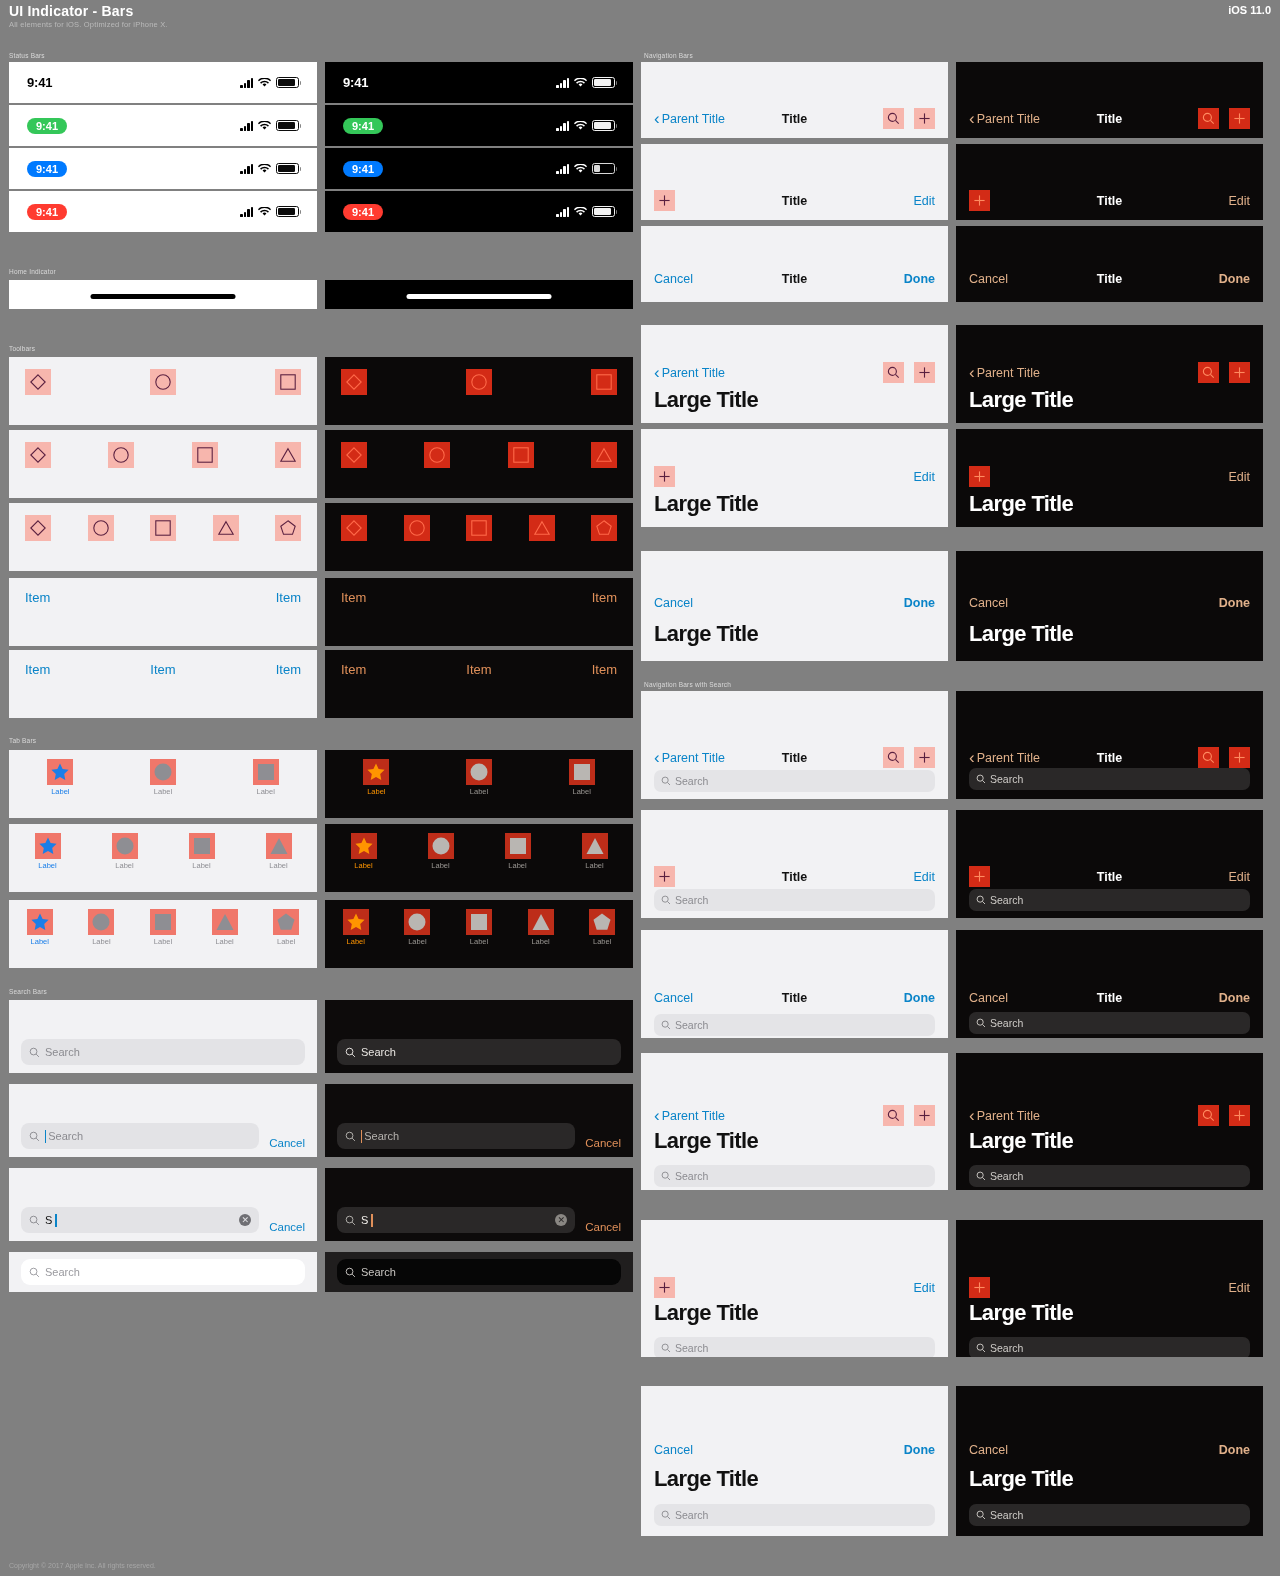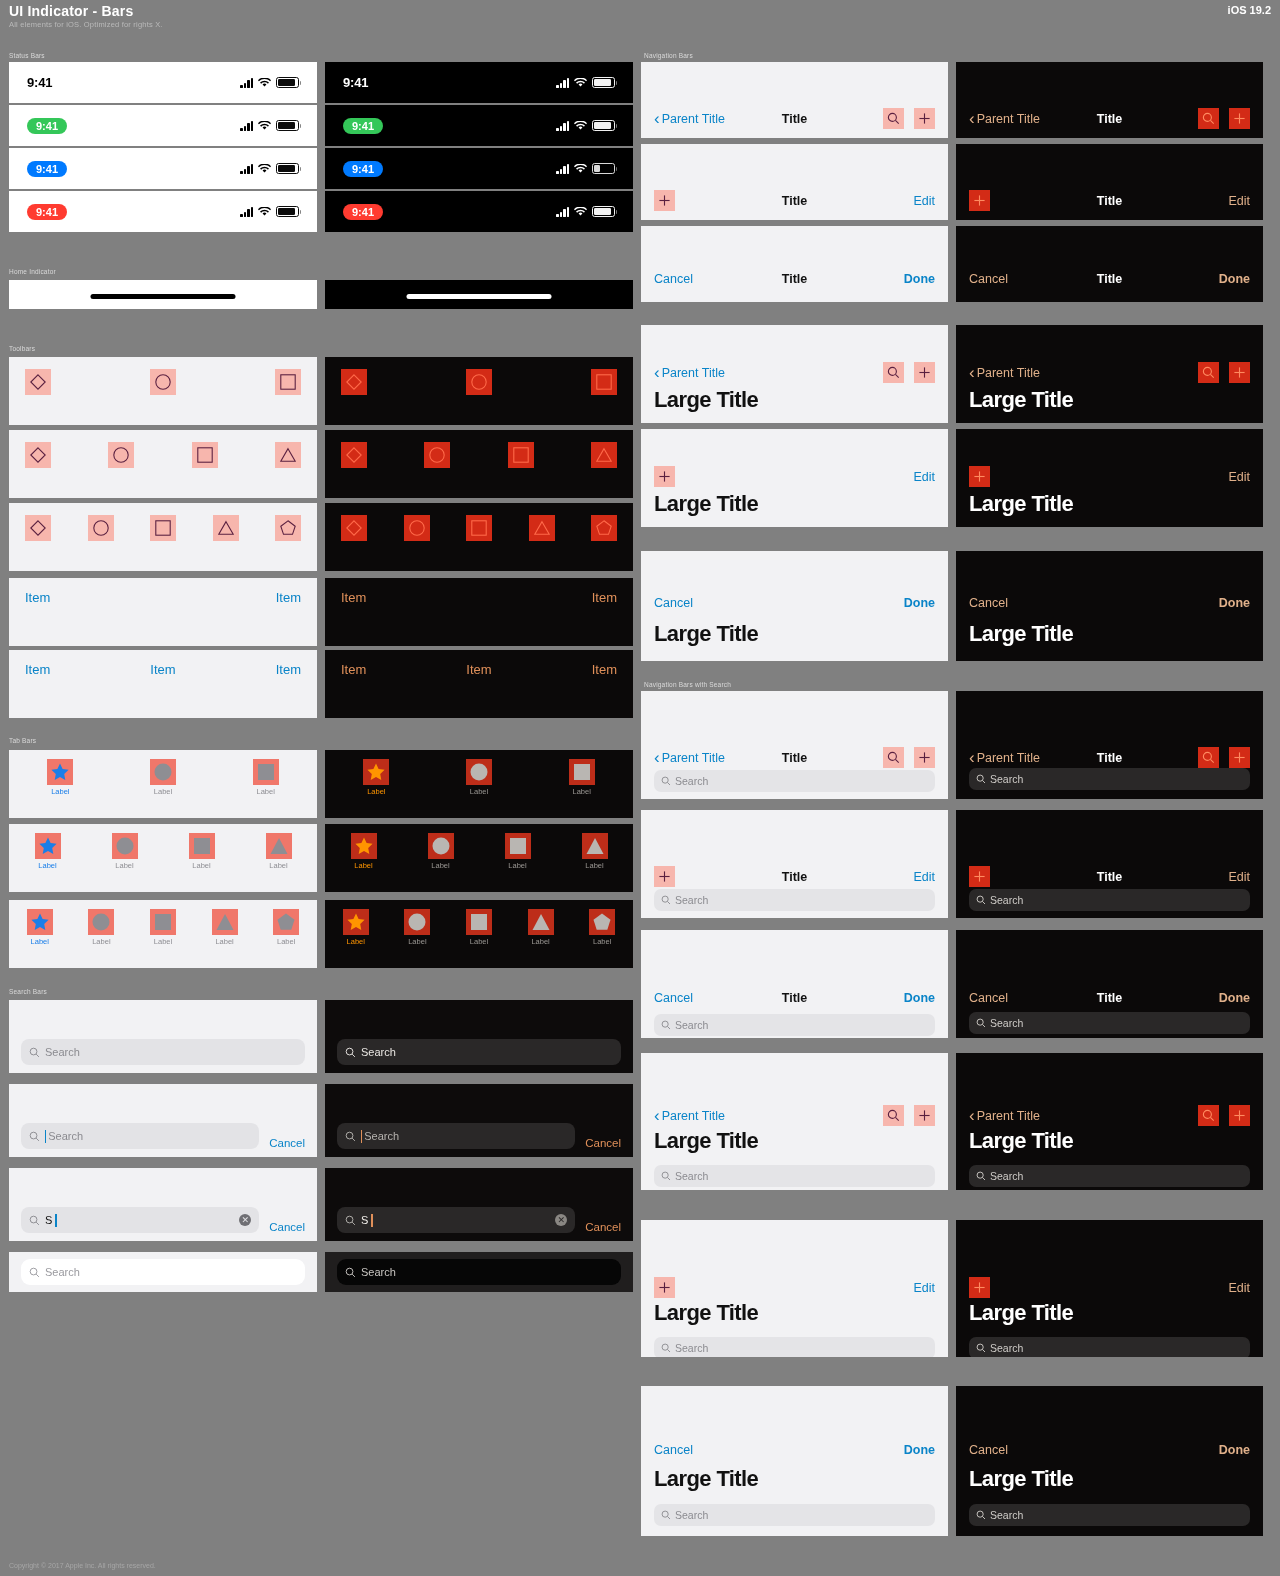--- a/index.html
+++ b/index.html
@@ -84,22 +84,22 @@
   .nav-search{position:absolute;left:13px;right:13px;height:22px;border-radius:7px;display:flex;align-items:center;padding:0 7px;gap:4px;font-size:10.5px;}
   .nav-search.l{background:#e4e4e7;color:#8b8b90;}
   .nav-search.d{background:#2a2828;color:#cfccc8;}
   .tapbtn{font-size:12.5px;}
   svg{display:block;}
 </style>
 </head>
 <body>
 
 <div class="doc-title">UI Indicator - Bars</div>
-<div class="doc-sub">All elements for iOS. Optimized for rights X.</div>
-<div class="doc-ver">iOS 19.2</div>
+<div class="doc-sub">All elements for iOS. Optimized for iPhone X.</div>
+<div class="doc-ver">iOS 11.0</div>
 <div class="doc-copy">Copyright © 2017 Apple Inc. All rights reserved.</div>
 
 <div class="sec-label" style="left:9px;top:52px;">Status Bars</div>
 <div class="sec-label" style="left:9px;top:268px;">Home Indicator</div>
 <div class="sec-label" style="left:9px;top:345px;">Toolbars</div>
 <div class="sec-label" style="left:9px;top:737px;">Tab Bars</div>
 <div class="sec-label" style="left:9px;top:988px;">Search Bars</div>
 <div class="sec-label" style="left:644px;top:52px;">Navigation Bars</div>
 <div class="sec-label" style="left:644px;top:681px;">Navigation Bars with Search</div>
 

